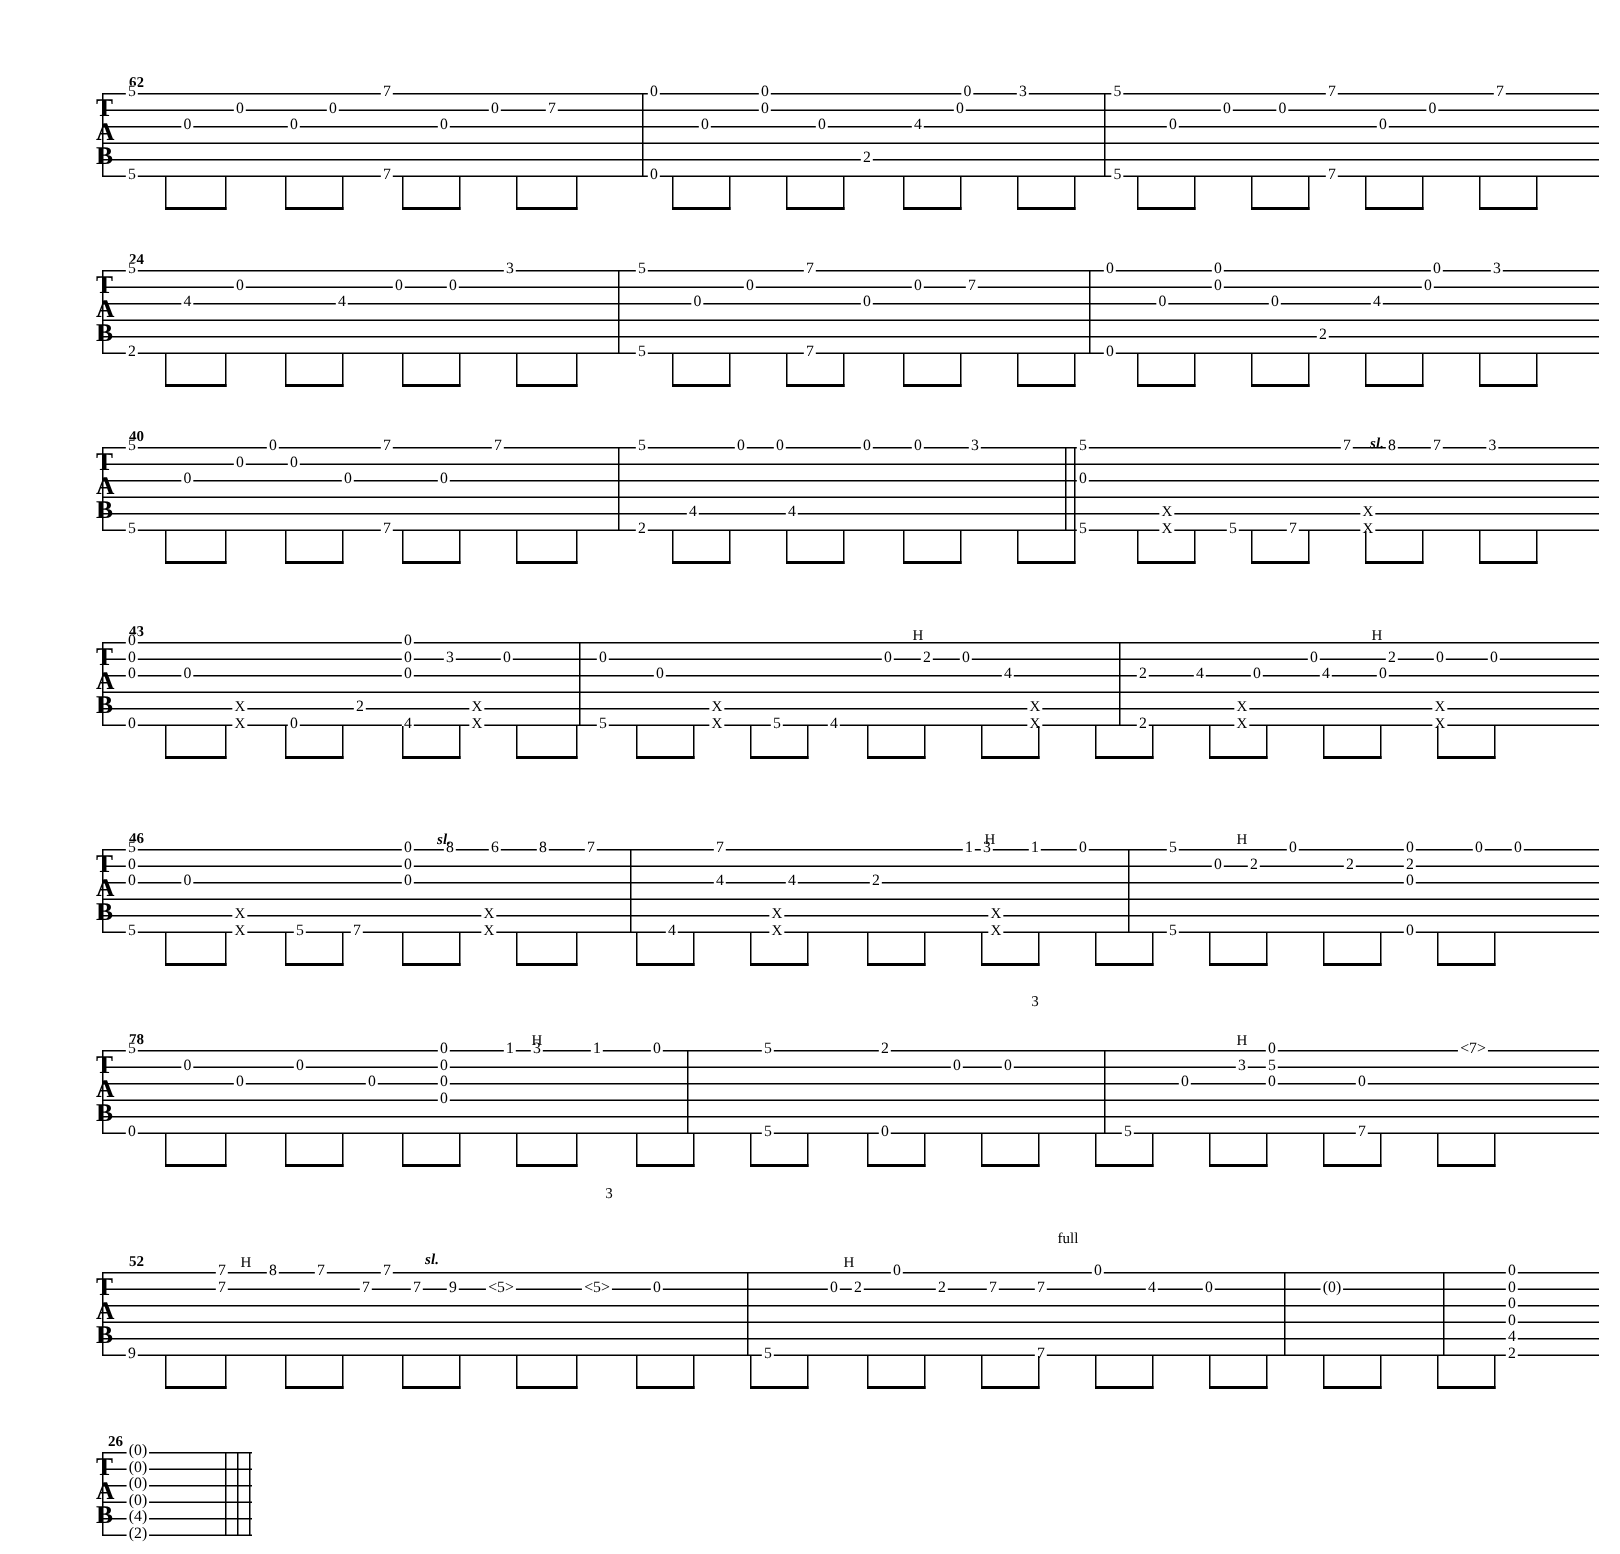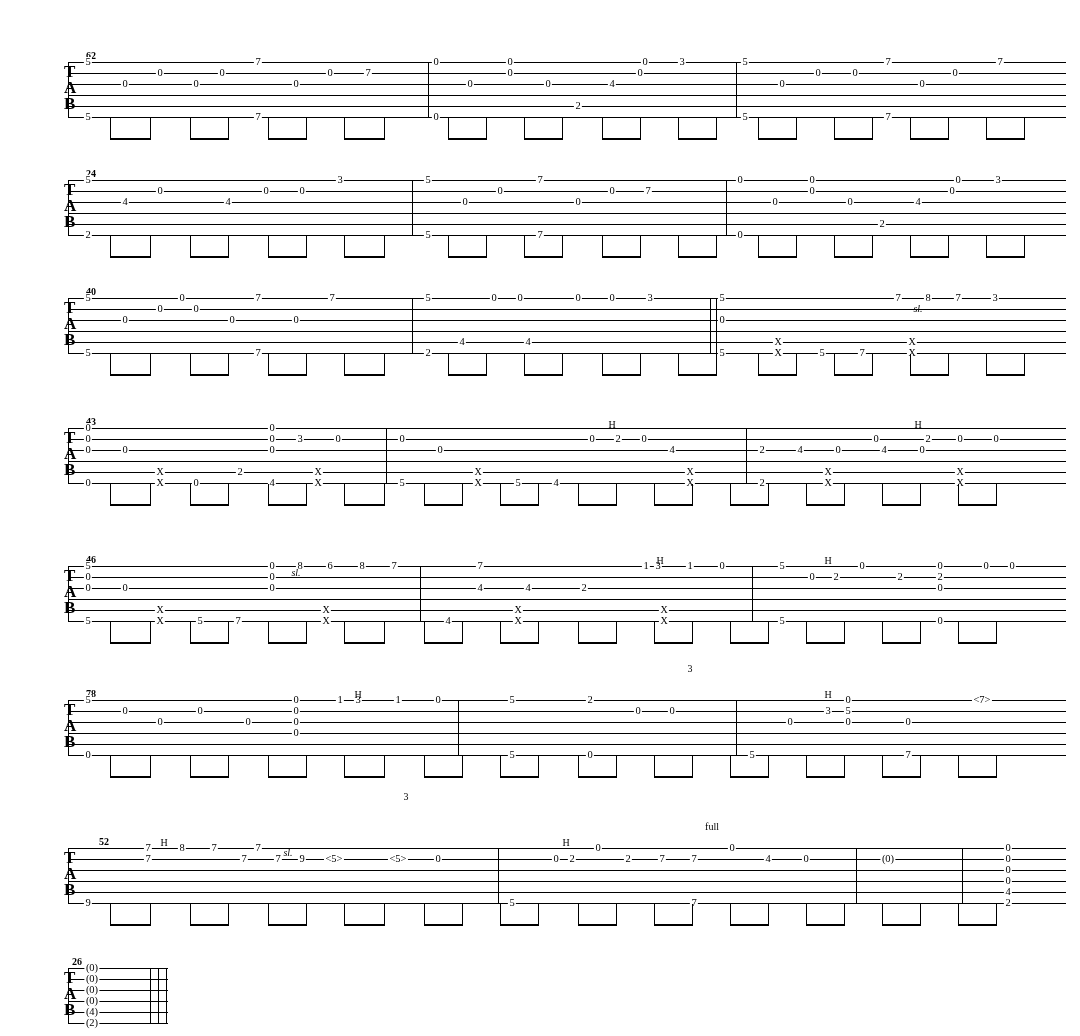--- a/index.html
+++ b/index.html
@@ -115,23 +115,22 @@
   
   .txt {
     position: absolute;
     font-size: 10px;
     font-family: "Liberation Serif", serif;
     transform: translate(-50%, -50%);
     white-space: nowrap;
   }
   .txt.ital {
     font-style: italic;
-    font-weight: normal;
+    font-weight: bold;
     font-size: 10px;
-    margin-top: 12px;
   }
   .txt.h {
     font-size: 10px;
     font-family: "Liberation Serif", serif;
   }
   .txt.trip { font-size: 10px; }
 </style>
 </head>
 <body>
 
@@ -693,21 +692,21 @@
         <div class="line l2"></div>
         <div class="line l3"></div>
         <div class="line l4"></div>
         <div class="line l5"></div>
       </div>
       <div class="tabmark">
         <span class="t">T</span>
         <span class="a">A</span>
         <span class="b">B</span>
       </div>
-      <div class="measnum" style="left: 99px; top: -12px;">52</div>
+      <div class="measnum" style="left: 86px; top: -12px;">52</div>
       <div class="bar" style="left: 498px;"></div>
       <div class="bar" style="left: 856px;"></div>
       <div class="bar" style="left: 962px;"></div>
       <div class="bar" style="left: 68px;"></div>
       <div class="fn" style="left: 88px; top: 55px;">9</div>
       <div class="fn" style="left: 148px; top: 0px;">7</div>
       <div class="fn" style="left: 148px; top: 11px;">7</div>
       <div class="fn" style="left: 182px; top: 0px;">8</div>
       <div class="fn" style="left: 214px; top: 0px;">7</div>
       <div class="fn" style="left: 244px; top: 11px;">7</div>

